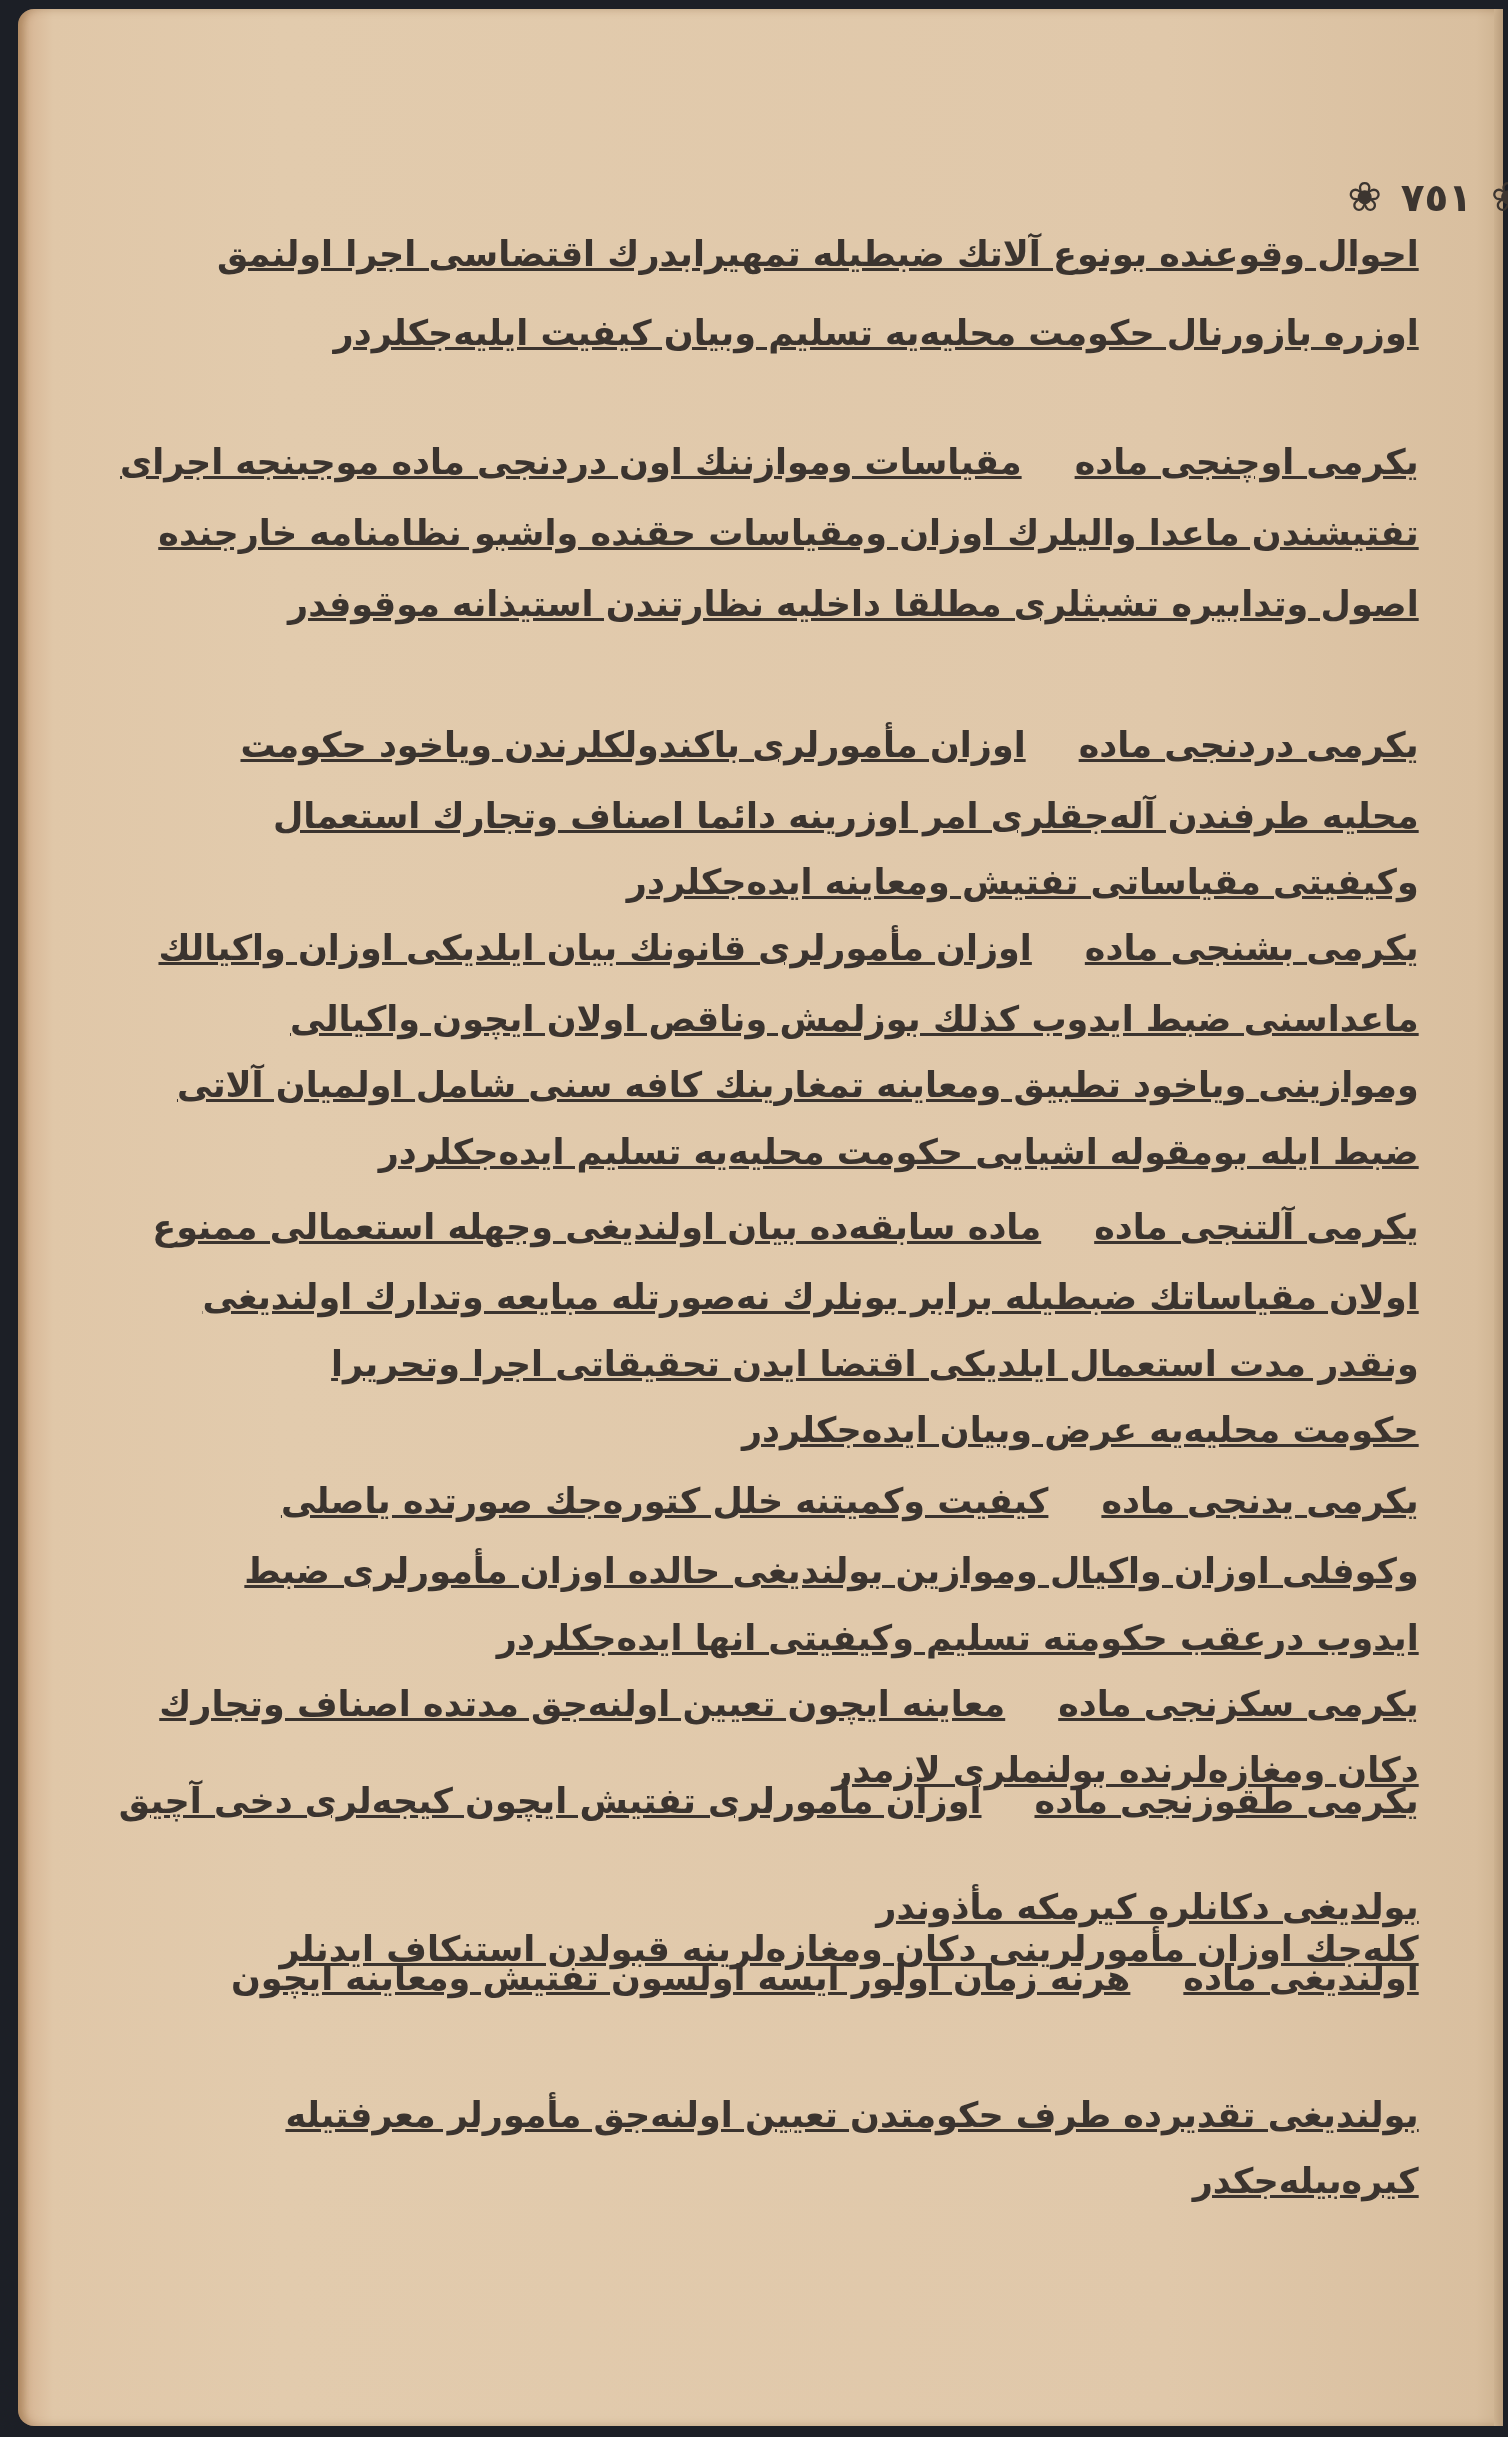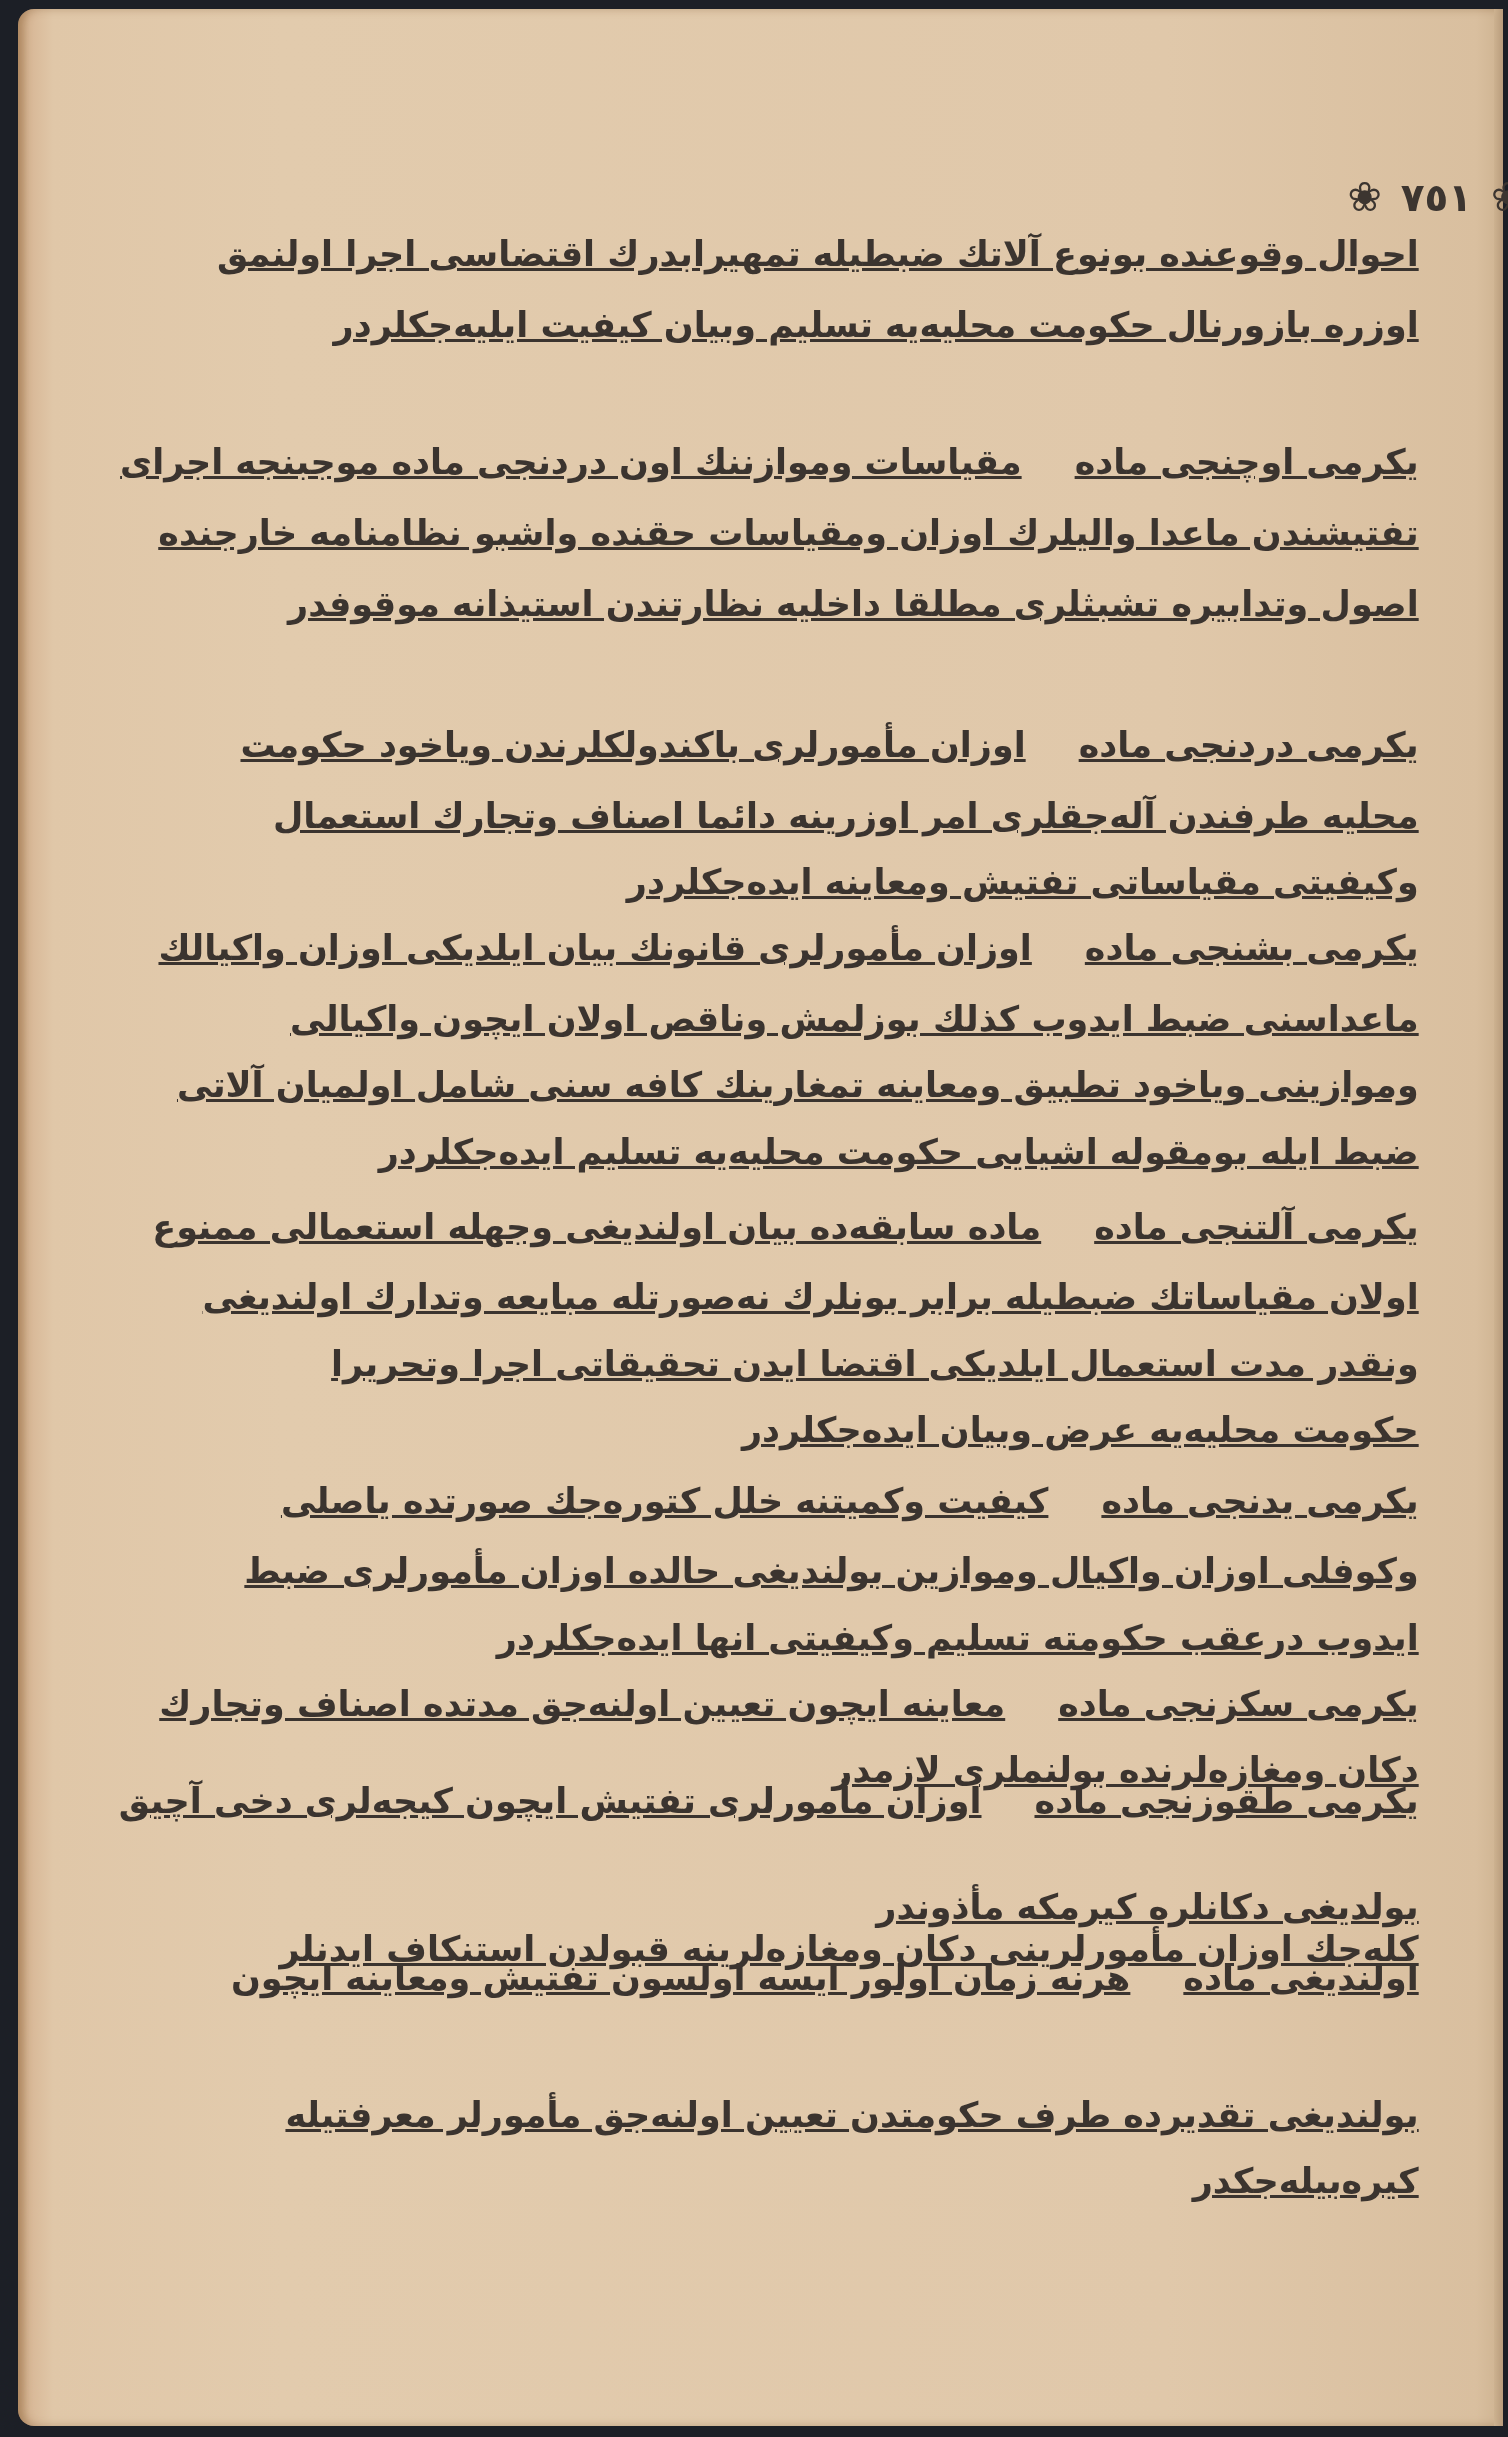--- a/index.html
+++ b/index.html
@@ -73,21 +73,21 @@
 
   <div class="header">
     <span class="orn">❀</span>
     <span>٧٥١</span>
     <span class="orn">❀</span>
   </div>
 
   <div class="text-block" style="top:0;">
 
     <div class="line justify" style="top:225px">احوال وقوعنده بونوع آلاتك ضبطيله تمهيرابدرك اقتضاسى اجرا اولنمق</div>
-    <div class="line" style="top:296px">اوزره بازورنال حكومت محليه‌يه تسليم وبيان كيفيت ايليه‌جكلردر</div>
+    <div class="line" style="top:304px">اوزره بازورنال حكومت محليه‌يه تسليم وبيان كيفيت ايليه‌جكلردر</div>
 
     <div class="line justify" style="top:433px">
       <span>يكرمى اوچنجى ماده</span><span class="label-gap"></span><span>مقياسات وموازننك اون دردنجى ماده موجبنجه اجراى</span>
     </div>
     <div class="line justify" style="top:504px">تفتيشندن ماعدا واليلرك اوزان ومقياسات حقنده واشبو نظامنامه خارجنده</div>
     <div class="line" style="top:575px">اصول وتدابيره تشبثلرى مطلقا داخليه نظارتندن استيذانه موقوفدر</div>
 
     <div class="line justify" style="top:716px">
       <span>يكرمى دردنجى ماده</span><span class="label-gap"></span><span>اوزان مأمورلرى باكندولكلرندن وياخود حكومت</span>
     </div>

